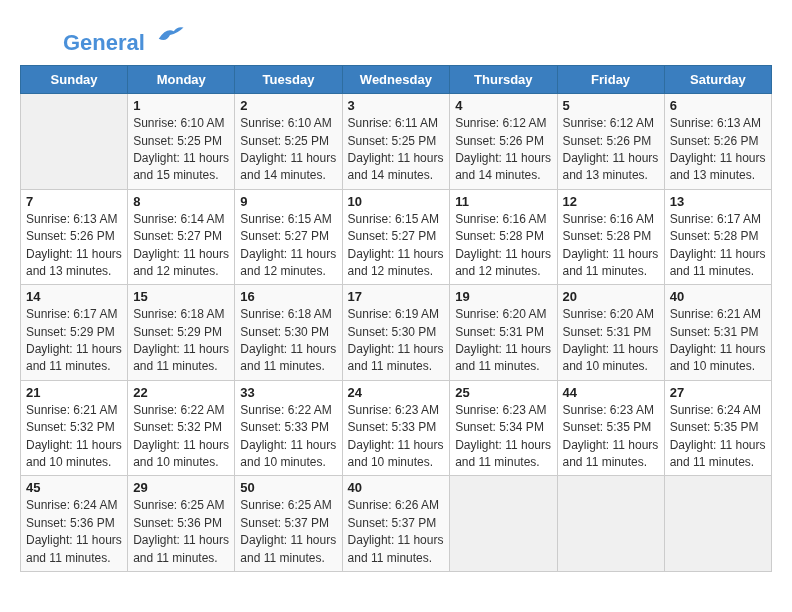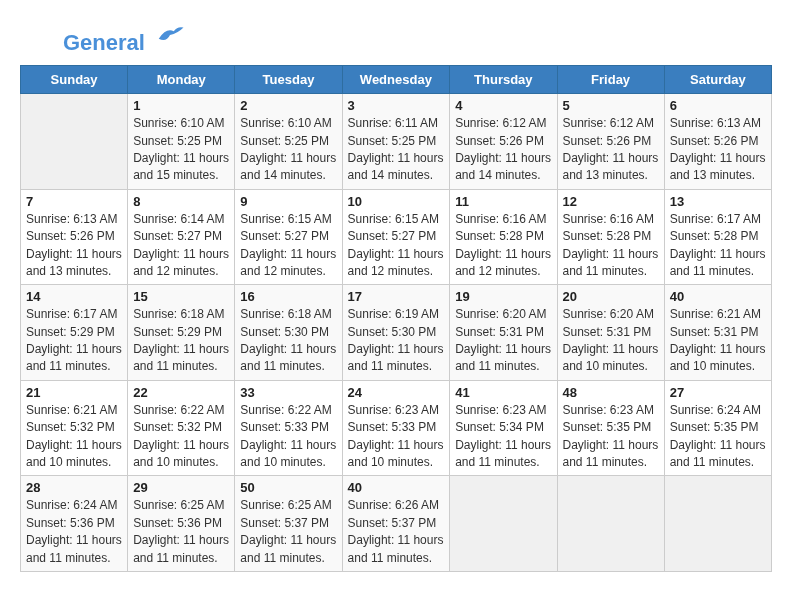--- a/index.html
+++ b/index.html
@@ -215,35 +215,35 @@
         </td>
         <td>
           <span class="day-number">33</span>
           <div class="day-info">Sunrise: 6:22 AM<br>Sunset: 5:33 PM<br>Daylight: 11 hours<br>and 10 minutes.</div>
         </td>
         <td>
           <span class="day-number">24</span>
           <div class="day-info">Sunrise: 6:23 AM<br>Sunset: 5:33 PM<br>Daylight: 11 hours<br>and 10 minutes.</div>
         </td>
         <td>
-          <span class="day-number">41</span>
+          <span class="day-number">25</span>
           <div class="day-info">Sunrise: 6:23 AM<br>Sunset: 5:34 PM<br>Daylight: 11 hours<br>and 11 minutes.</div>
         </td>
         <td>
-          <span class="day-number">48</span>
+          <span class="day-number">44</span>
           <div class="day-info">Sunrise: 6:23 AM<br>Sunset: 5:35 PM<br>Daylight: 11 hours<br>and 11 minutes.</div>
         </td>
         <td>
           <span class="day-number">27</span>
           <div class="day-info">Sunrise: 6:24 AM<br>Sunset: 5:35 PM<br>Daylight: 11 hours<br>and 11 minutes.</div>
         </td>
       </tr>
       <tr>
         <td>
-          <span class="day-number">28</span>
+          <span class="day-number">45</span>
           <div class="day-info">Sunrise: 6:24 AM<br>Sunset: 5:36 PM<br>Daylight: 11 hours<br>and 11 minutes.</div>
         </td>
         <td>
           <span class="day-number">29</span>
           <div class="day-info">Sunrise: 6:25 AM<br>Sunset: 5:36 PM<br>Daylight: 11 hours<br>and 11 minutes.</div>
         </td>
         <td>
           <span class="day-number">50</span>
           <div class="day-info">Sunrise: 6:25 AM<br>Sunset: 5:37 PM<br>Daylight: 11 hours<br>and 11 minutes.</div>
         </td>

